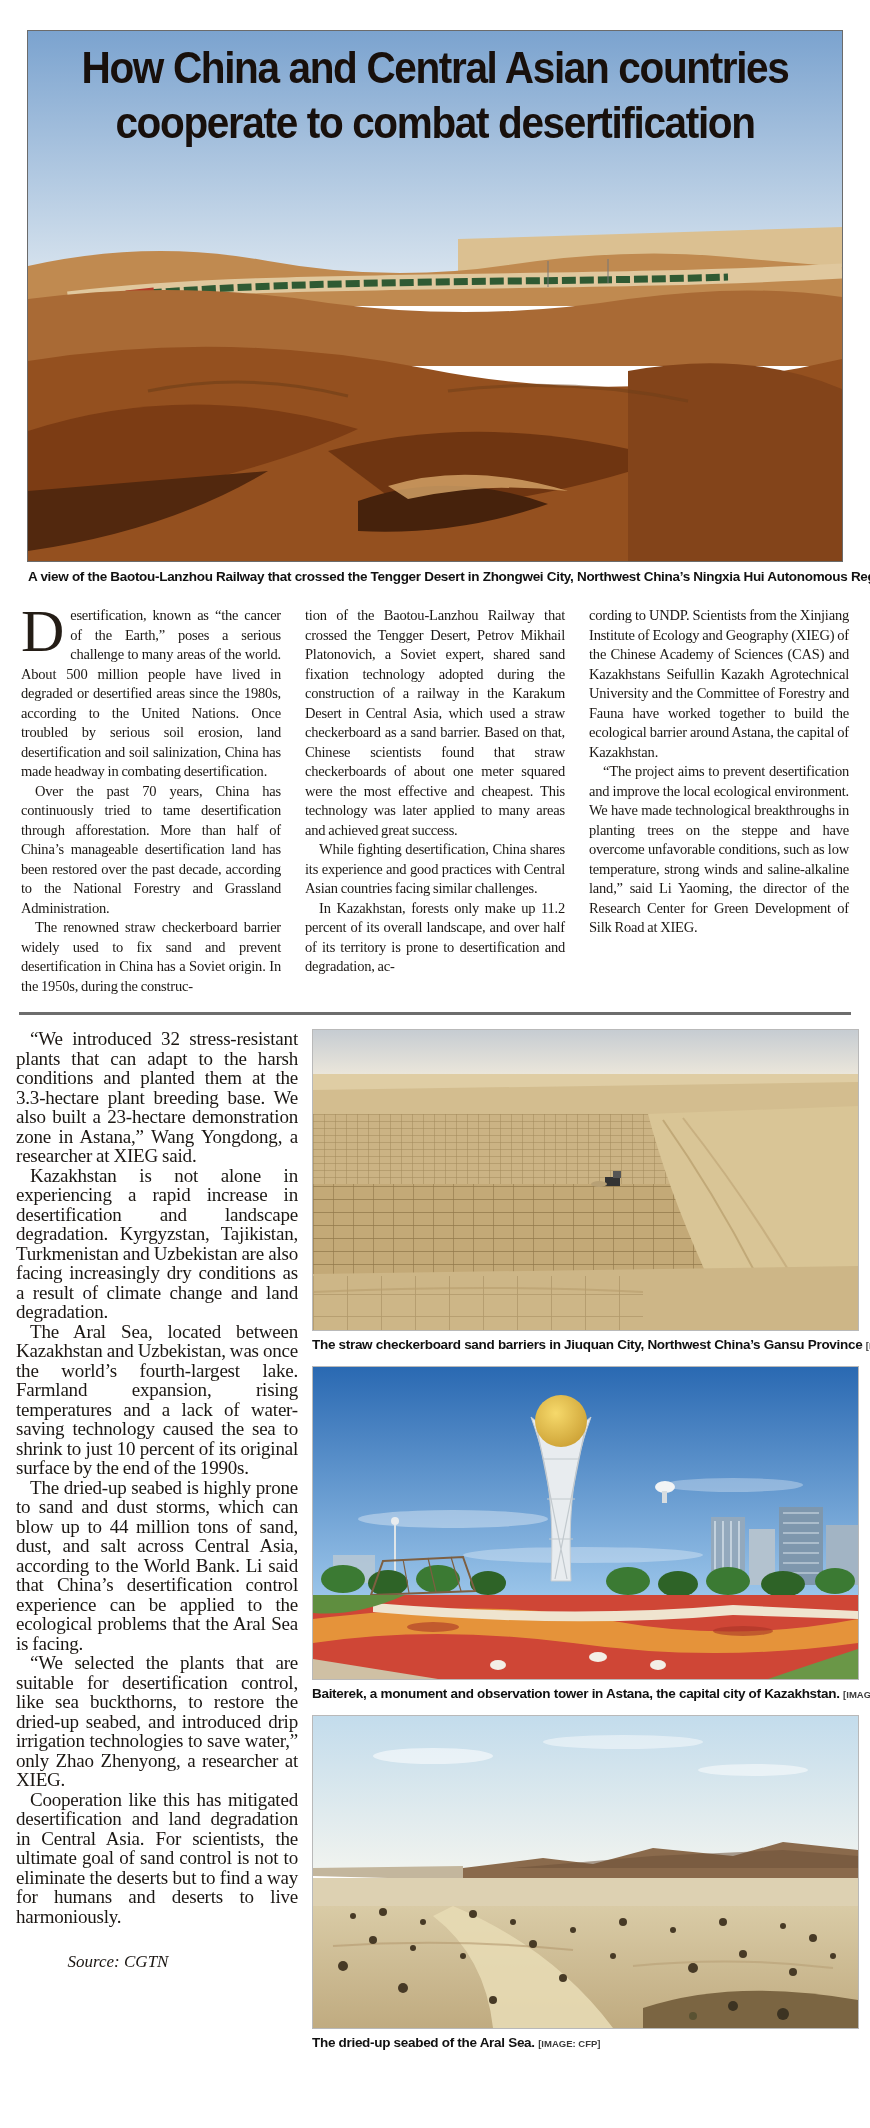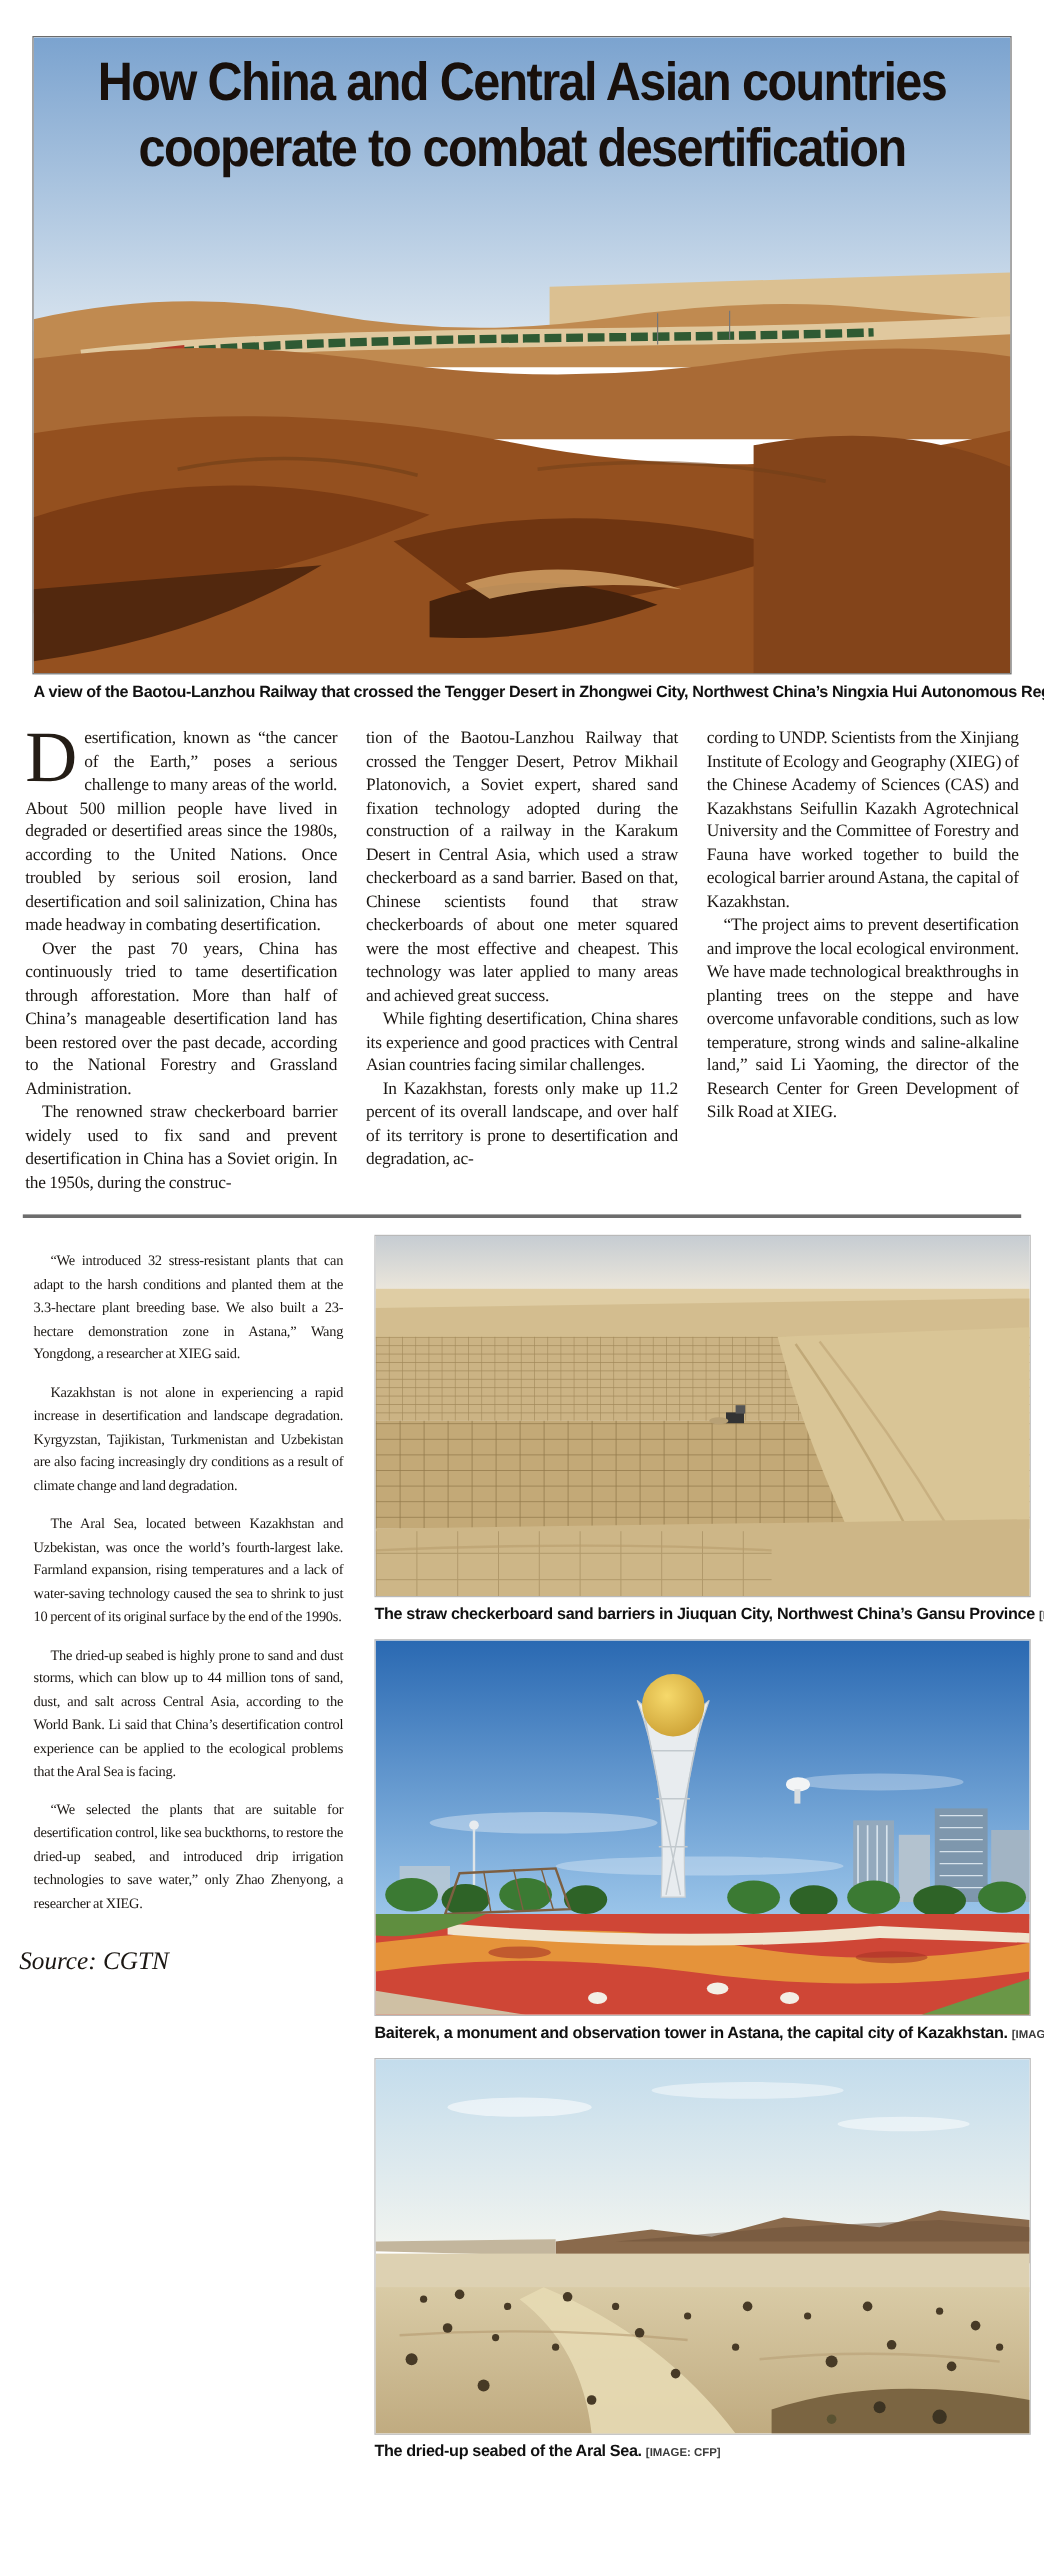--- a/index.html
+++ b/index.html
@@ -23,24 +23,24 @@
   .col p{margin:0;text-align:justify;font-size:14.5px;line-height:19.5px;
          letter-spacing:-0.2px;word-spacing:-0.5px;}
   .col p.indent{text-indent:14px;}
   .dropcap{float:left;font-size:60px;line-height:46px;padding:2px 6px 0 0;
            font-family:"Liberation Serif", serif;color:#241d16;}
   
   .rule{width:832px;height:3px;background:#6d6d6d;margin:16px auto 14px auto;}
   
   .section2{display:flex;width:838px;margin:0 auto;gap:14px;}
   .s2-left{width:282px;flex:0 0 282px;}
-  .s2-left p{margin:12px;text-align:justify;font-size:12px;line-height:19.5px;
+  .s2-left p{margin:0;text-align:justify;font-size:19px;line-height:19.5px;
              letter-spacing:-0.2px;word-spacing:-0.5px;text-indent:14px;}
-  .source{margin-top:26px;text-align:left;padding-right:78px;font-style:italic;
-          font-size:21px;}
+  .source{margin-top:26px;text-align:center;padding-right:78px;font-style:italic;
+          font-size:17px;}
   .s2-right{flex:1 1 auto;}
   figure{margin:0 0 12px 0;}
   figure svg{display:block;width:545px;border:1px solid #b9b9b9;}
   figcaption{margin-top:6px;white-space:nowrap;
              font-family:"Liberation Sans", sans-serif;font-weight:bold;
              font-size:13.5px;letter-spacing:-0.3px;color:#111;}
   figure{margin-bottom:14px;}
 </style>
 </head>
 <body>
@@ -103,20 +103,21 @@
 
   <div class="rule"></div>
 
   <div class="section2">
     <div class="s2-left">
       <p>“We introduced 32 stress-resistant plants that can adapt to the harsh conditions and planted them at the 3.3-hectare plant breeding base. We also built a 23-hectare demonstration zone in Astana,” Wang Yongdong, a researcher at XIEG said.</p>
       <p>Kazakhstan is not alone in experiencing a rapid increase in desertification and landscape degradation. Kyrgyzstan, Tajikistan, Turkmenistan and Uzbekistan are also facing increasingly dry conditions as a result of climate change and land degradation.</p>
       <p>The Aral Sea, located between Kazakhstan and Uzbekistan, was once the world’s fourth-largest lake. Farmland expansion, rising temperatures and a lack of water-saving technology caused the sea to shrink to just 10 percent of its original surface by the end of the 1990s.</p>
       <p>The dried-up seabed is highly prone to sand and dust storms, which can blow up to 44 million tons of sand, dust, and salt across Central Asia, according to the World Bank. Li said that China’s desertification control experience can be applied to the ecological problems that the Aral Sea is facing.</p>
       <p>“We selected the plants that are suitable for desertification control, like sea buckthorns, to restore the dried-up seabed, and introduced drip irrigation technologies to save water,” only Zhao Zhenyong, a researcher at XIEG.</p>
+      <p>Cooperation like this has mitigated desertification and land degradation in Central Asia. For scientists, the ultimate goal of sand control is not to eliminate the deserts but to find a way for humans and deserts to live harmoniously.</p>
       <div class="source">Source: CGTN</div>
     </div>
 
     <div class="s2-right">
 
       <figure>
         <svg viewBox="0 0 545 300" width="545" height="300">
           <defs>
             <linearGradient id="skyA" x1="0" y1="0" x2="0" y2="1">
               <stop offset="0" stop-color="#c6ccd2"></stop>

